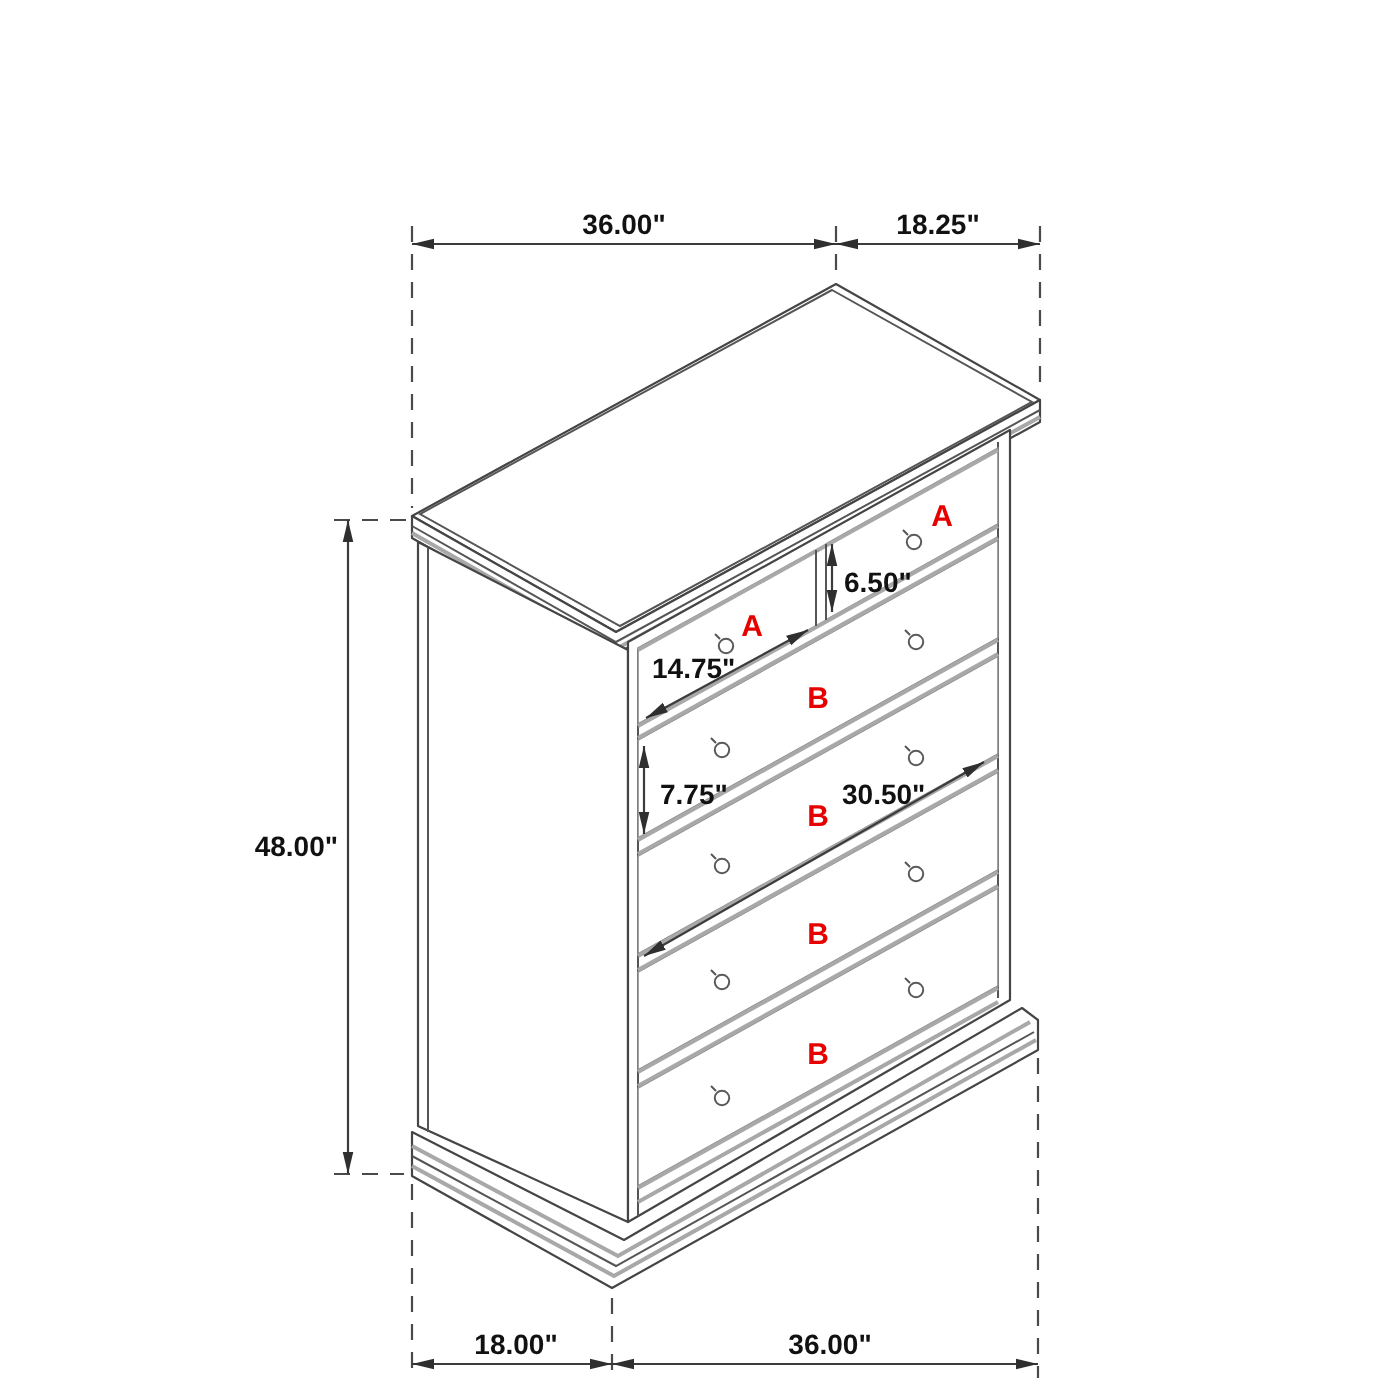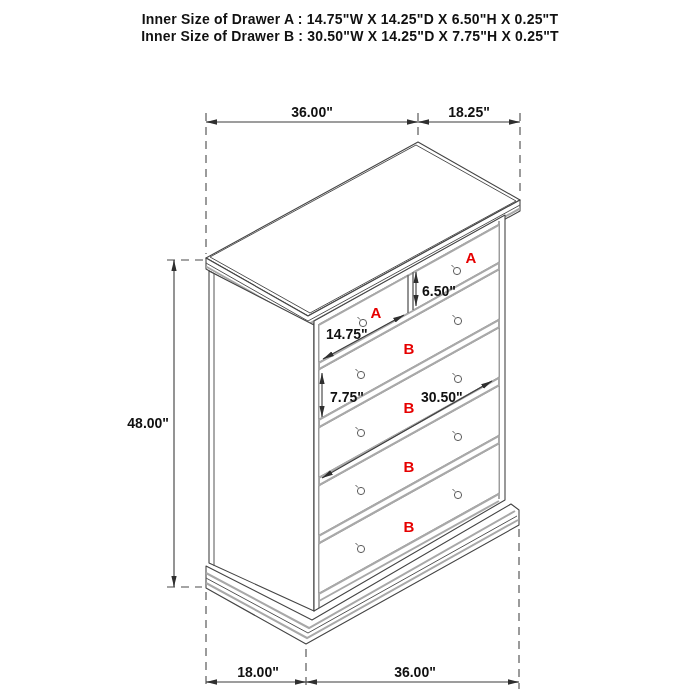--- a/index.html
+++ b/index.html
@@ -15,24 +15,20 @@
   .rail{fill:none;stroke:#a8a8a8;stroke-width:2;}
   .drawer{fill:#ffffff;stroke:#8a8a8a;stroke-width:0.8;}
   .dimline{stroke:#3c3c3c;stroke-width:1.1;fill:none;}
   .dashline{stroke:#4a4a4a;stroke-width:1.1;fill:none;stroke-dasharray:8 6;}
   .knob{fill:#ffffff;stroke:#5a5a5a;stroke-width:1;}
 </style>
 </head>
 <body>
 
 <div id="stage">
-  <div id="header">
-    <div>Inner Size of Drawer A : 14.75"W X 14.25"D X 6.50"H X 0.25"T</div>
-    <div>Inner Size of Drawer B : 30.50"W X 14.25"D X 7.75"H X 0.25"T</div>
-  </div>
 
   <svg width="700" height="700" viewBox="0 0 700 700">
     <defs>
       <marker id="mEnd" markerUnits="userSpaceOnUse" markerWidth="11" markerHeight="7" viewBox="0 0 10 6" refX="10" refY="3" orient="auto">
         <path d="M0,0.6 L10,3 L0,5.4 z" fill="#2f2f2f"></path>
       </marker>
       <marker id="mStart" markerUnits="userSpaceOnUse" markerWidth="11" markerHeight="7" viewBox="0 0 10 6" refX="10" refY="3" orient="auto-start-reverse">
         <path d="M0,0.6 L10,3 L0,5.4 z" fill="#2f2f2f"></path>
       </marker>
     </defs>

